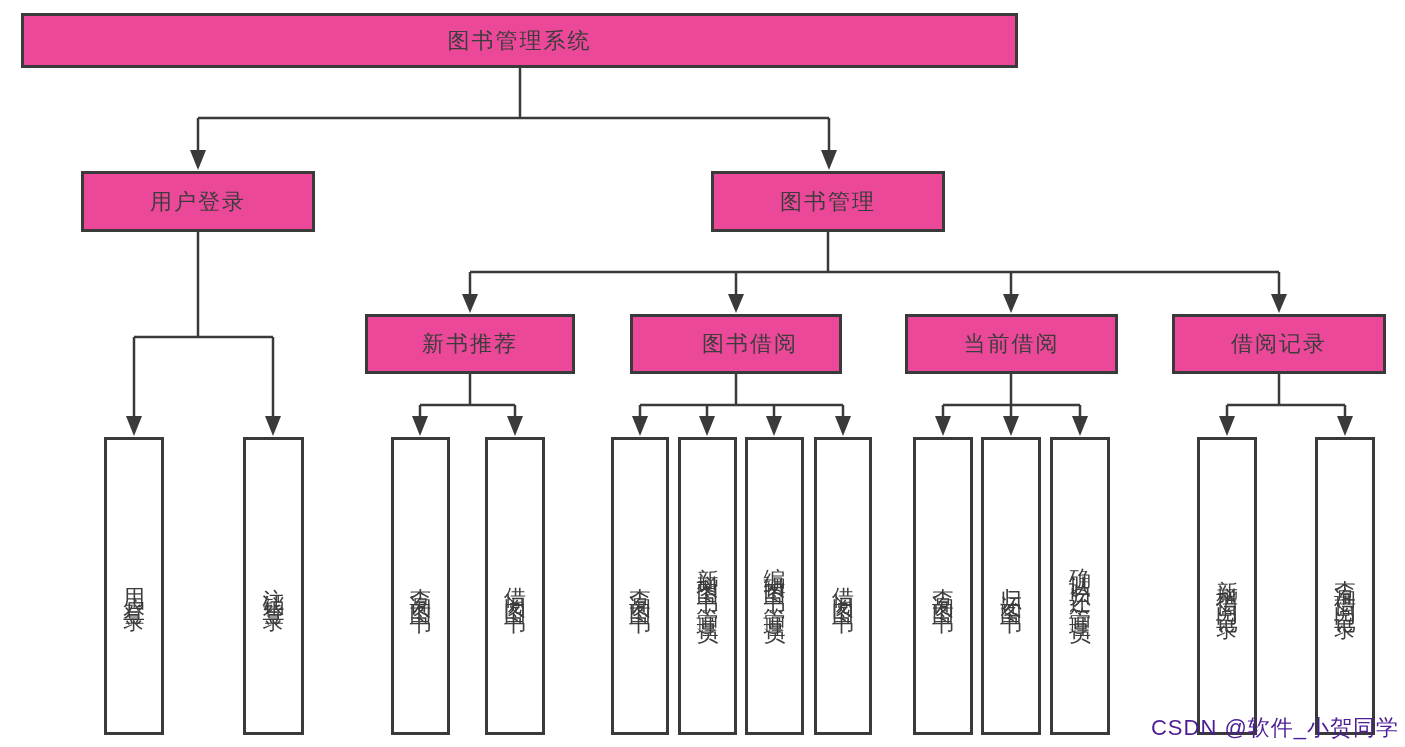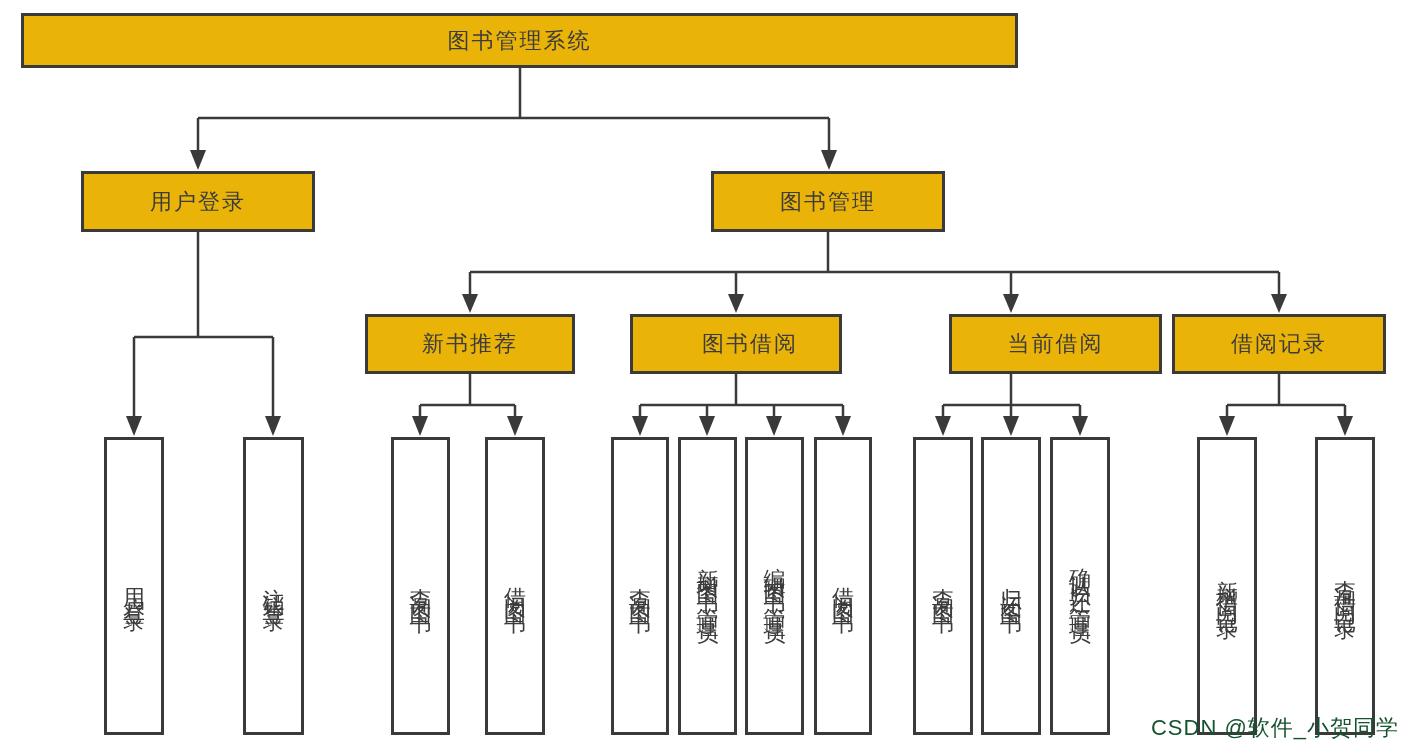--- a/index.html
+++ b/index.html
@@ -18,21 +18,21 @@
   #wires {
     position: absolute;
     left: 0; top: 0;
     width: 1405px;
     height: 747px;
   }
   .node {
     position: absolute;
     box-sizing: border-box;
     border: 3px solid #3a3a3a;
-    background: #eab308;
+    background: #ec4899;
     display: flex;
     align-items: center;
     justify-content: center;
     color: #3c3c3c;
     font-size: 22px;
     letter-spacing: 2px;
     white-space: nowrap;
     z-index: 2;
   }
   .leaf {
@@ -55,42 +55,42 @@
     letter-spacing: 8px;
     color: #3c3c3c;
     line-height: 1;
   }
   
   .n-root   { left: 21px;  top: 13px;  width: 997px; height: 55px; }
   .n-login  { left: 81px;  top: 171px; width: 234px; height: 61px; }
   .n-mgmt   { left: 711px; top: 171px; width: 234px; height: 61px; }
   .n-rec    { left: 365px; top: 314px; width: 210px; height: 60px; }
   .n-borrow { left: 630px; top: 314px; width: 212px; height: 60px; padding-left: 28px; }
-  .n-cur    { left: 905px; top: 314px; width: 213px; height: 60px; margin-left: 44px; }
+  .n-cur    { left: 905px; top: 314px; width: 213px; height: 60px; }
   .n-record { left: 1172px;top: 314px; width: 214px; height: 60px; }
   
   .lf-1  { left: 104px;  width: 60px; }
   .lf-2  { left: 243px;  width: 61px; }
   .lf-3  { left: 391px;  width: 59px; }
   .lf-4  { left: 485px;  width: 60px; }
   .lf-5  { left: 611px;  width: 58px; }
   .lf-6  { left: 678px;  width: 59px; }
   .lf-7  { left: 745px;  width: 59px; }
   .lf-8  { left: 814px;  width: 58px; }
   .lf-9  { left: 913px;  width: 60px; }
   .lf-10 { left: 981px;  width: 60px; }
   .lf-11 { left: 1050px; width: 60px; }
   .lf-12 { left: 1197px; width: 60px; }
   .lf-13 { left: 1315px; width: 60px; }
   .watermark {
     position: absolute;
     right: 6px;
     bottom: 4px;
     font-size: 22px;
-    color: #14532d;
+    color: #4c1d95;
     letter-spacing: 1px;
     z-index: 5;
     white-space: nowrap;
   }
   line { stroke: #3a3a3a; stroke-width: 2.5; }
   polygon { fill: #3a3a3a; }
 </style>
 </head>
 <body>
 

